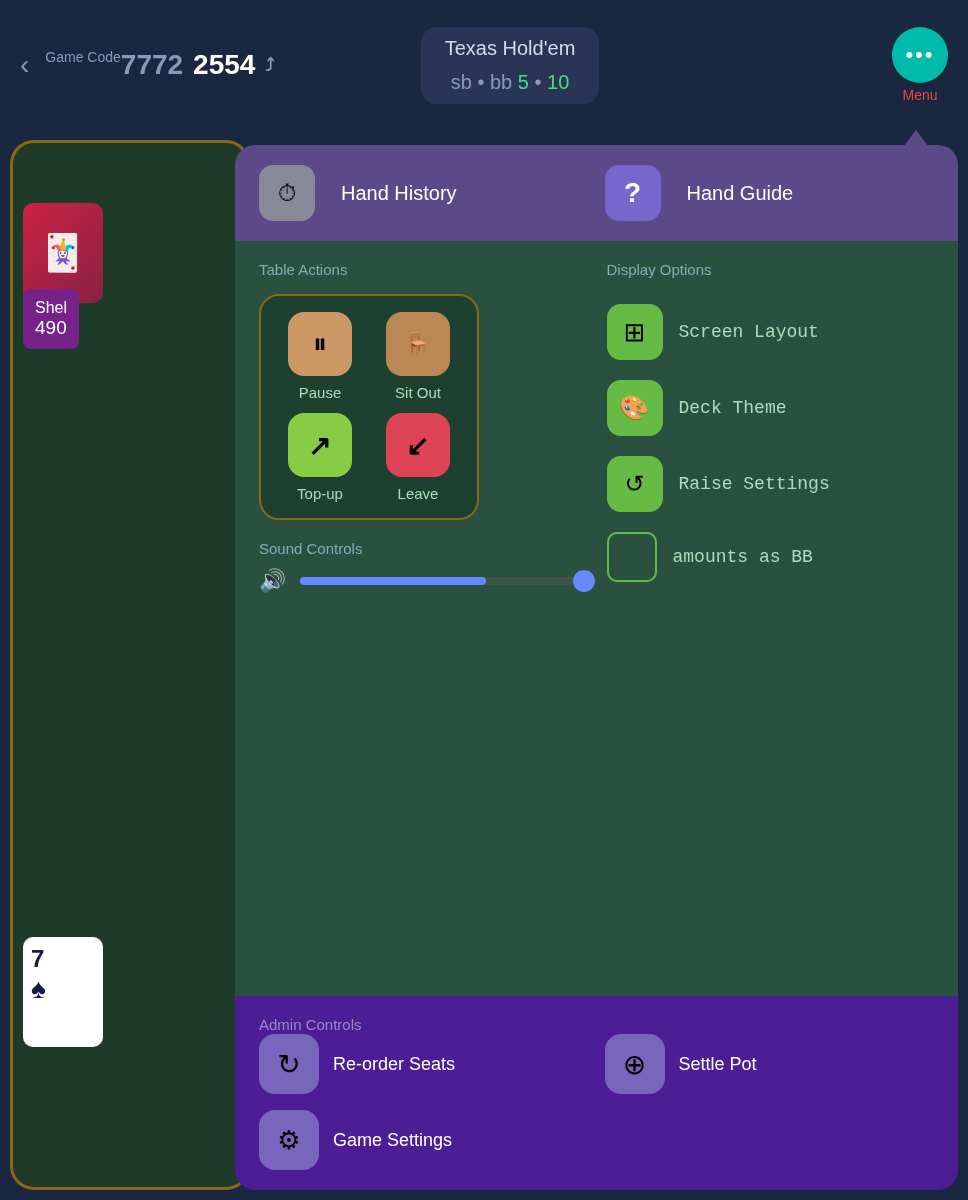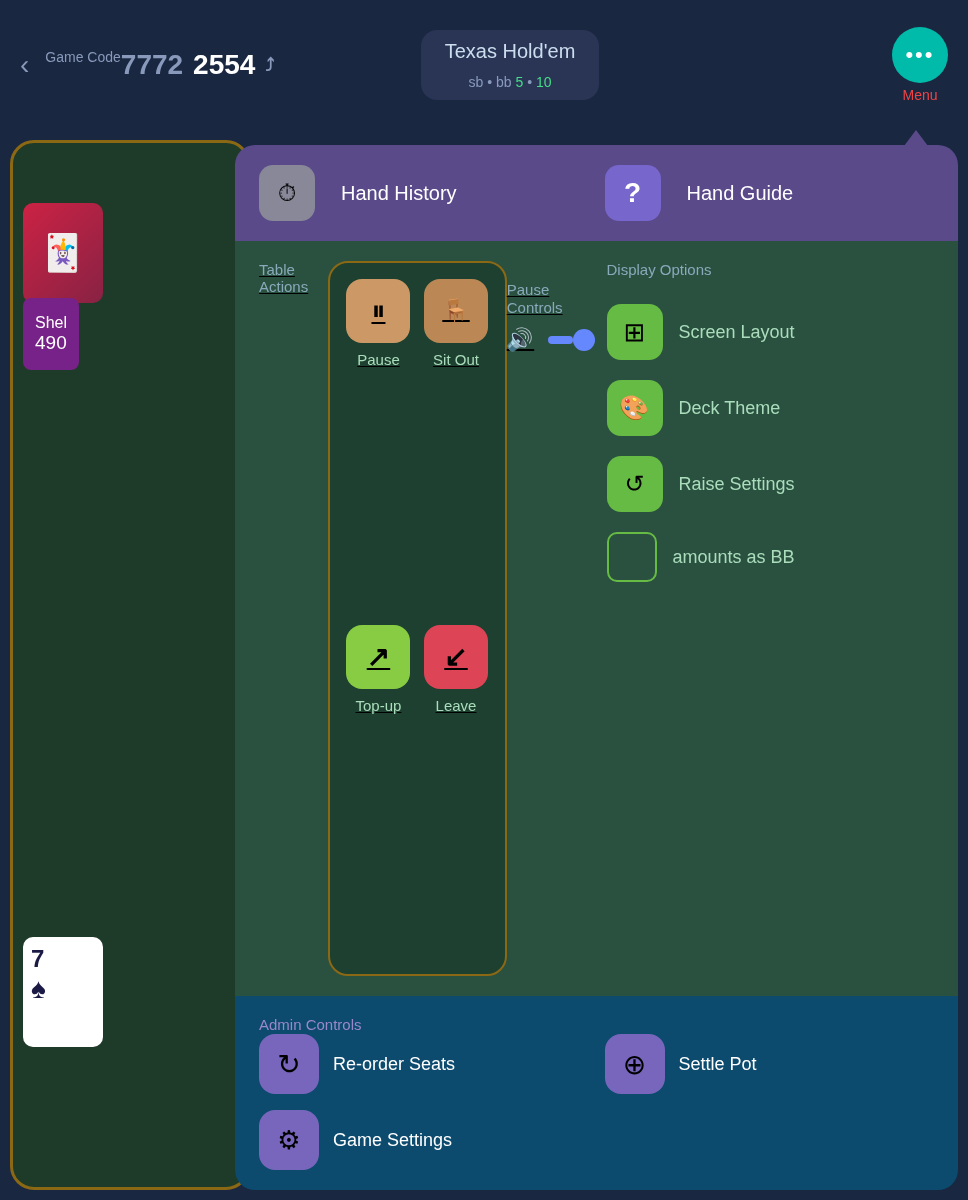--- a/index.html
+++ b/index.html
@@ -68,21 +68,21 @@
       text-align: center;
     }
 
     .game-type-title {
       color: #ccddee;
       font-size: 20px;
     }
 
     .game-type-sub {
       color: #8899bb;
-      font-size: 14px;
+      font-size: 20px;
       margin-top: 11px;
     }
 
     .menu-btn {
       margin-left: auto;
       display: flex;
       flex-direction: column;
       align-items: center;
       gap: 4px;
       cursor: pointer;
@@ -130,25 +130,25 @@
       background: linear-gradient(135deg, #cc2244, #882244);
       border-radius: 10px;
       display: flex;
       align-items: center;
       justify-content: center;
       font-size: 36px;
     }
 
     .player-info {
       position: absolute;
-      top: 155px;
+      top: 146px;
       left: 10px;
       background: #772288;
       border-radius: 8px;
-      padding: 16px 12px;
+      padding: 10px 12px;
       color: white;
     }
 
     .player-name { font-size: 16px; }
     .player-chips { font-size: 19px; font-weight: normal; }
 
     .card-7 {
       position: absolute;
       bottom: 140px;
       left: 10px;
@@ -261,21 +261,21 @@
       background: #2a5040;
       padding: 20px 24px;
       flex: 1;
       display: flex;
       gap: 20px;
     }
 
     .left-section {
       flex: 1;
       display: flex;
-      text-decoration: underline;
+      flex-direction: column;
     }
 
     .section-title {
       color: #88aabb;
       font-size: 15px;
       margin-bottom: 16px;
     }
 
     
     .actions-grid {
@@ -384,36 +384,37 @@
       display: flex;
       align-items: center;
       justify-content: center;
       font-size: 24px;
       flex-shrink: 0;
     }
 
     .display-label {
       color: #aaddbb;
       font-size: 18px;
+      font-family: Liberation Mono, monospace;
     }
 
     .toggle-box {
       width: 50px;
       height: 50px;
       border-radius: 10px;
       border: 2px solid #66bb44;
       background: transparent;
       display: flex;
       align-items: center;
       justify-content: center;
     }
 
     
     .menu-bottom {
-      background: #0c4a6e;
+      background: #4c1d95;
       padding: 20px 24px;
     }
 
     .admin-title {
       color: #9988cc;
       font-size: 15px;
       margin-bottom: 16px;
     }
 
     .admin-grid {
@@ -561,21 +562,21 @@
           <span class="action-label">Top-up</span>
         </div>
 
         <div class="action-btn">
           <div class="action-icon icon-red" style="font-size:28px;font-weight:bold;">↙</div>
           <span class="action-label">Leave</span>
         </div>
       </div>
 
       <div class="sound-section">
-        <span class="section-title">Pause Controls</span>
+        <span class="section-title">Sound Controls</span>
         <div class="sound-row">
           <span class="sound-icon">🔊</span>
           <div class="slider-track">
             <div class="slider-fill"></div>
             <div class="slider-thumb"></div>
           </div>
         </div>
       </div>
     </div>
 

